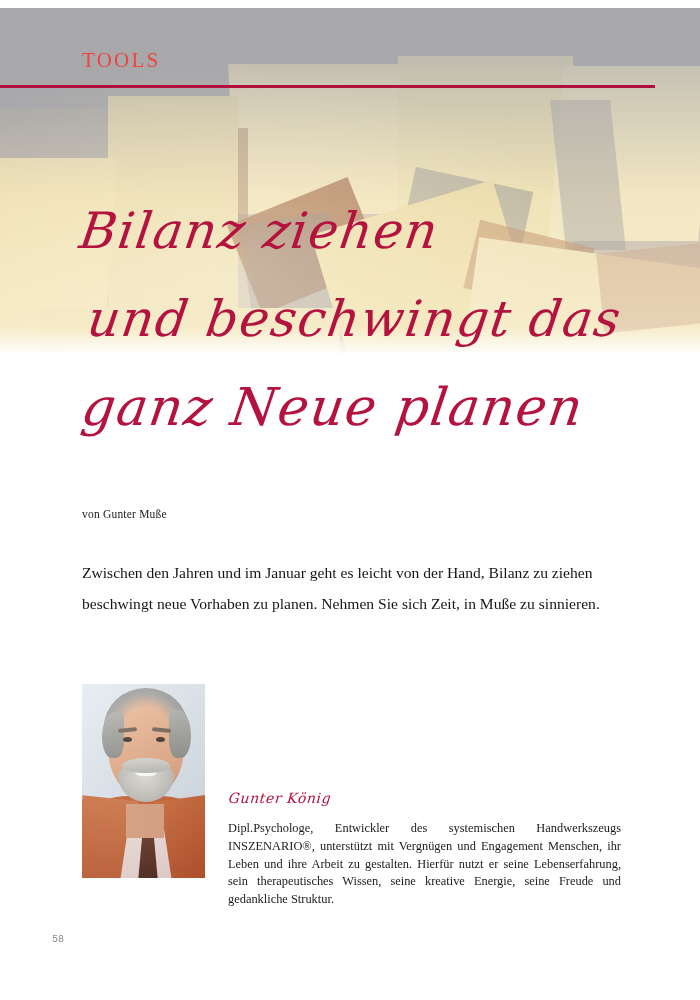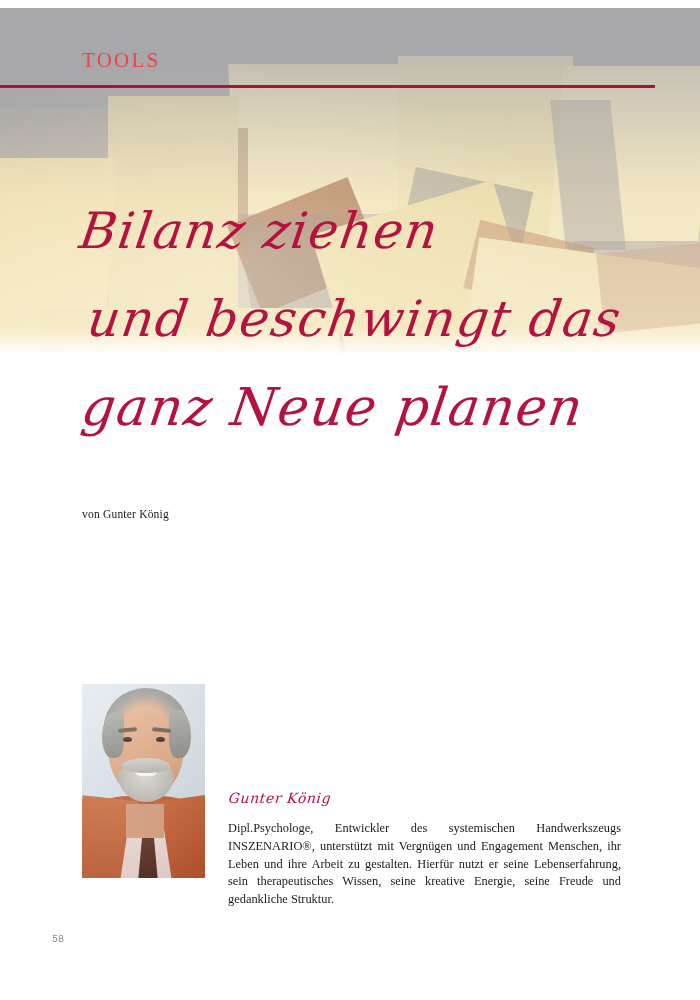--- a/index.html
+++ b/index.html
@@ -353,22 +353,23 @@
 
   <div class="kicker">TOOLS</div>
   <div class="kicker-rule"></div>
 
   <h1 class="headline">
     <span class="hl-line l1">Bilanz ziehen</span>
     <span class="hl-line l2">und beschwingt das</span>
     <span class="hl-line l3">ganz Neue planen</span>
   </h1>
 
-  <div class="byline">von Gunter König</div>
-
+  <div class="byline">von Gunter Muße</div>
+
+  <p class="lead">Zwischen den Jahren und im Januar geht es leicht von der Hand, Bilanz zu ziehen beschwingt neue Vorhaben zu planen. Nehmen Sie sich Zeit, in Muße zu sinnieren.</p>
 
   <div class="author-photo">
     <div class="ap-bg"></div>
     <div class="ap-jacket"></div>
     <div class="ap-jacket-l"></div>
     <div class="ap-jacket-r"></div>
     <div class="ap-shirt"></div>
     <div class="ap-tie"></div>
     <div class="ap-neck"></div>
     <div class="ap-head"></div>

